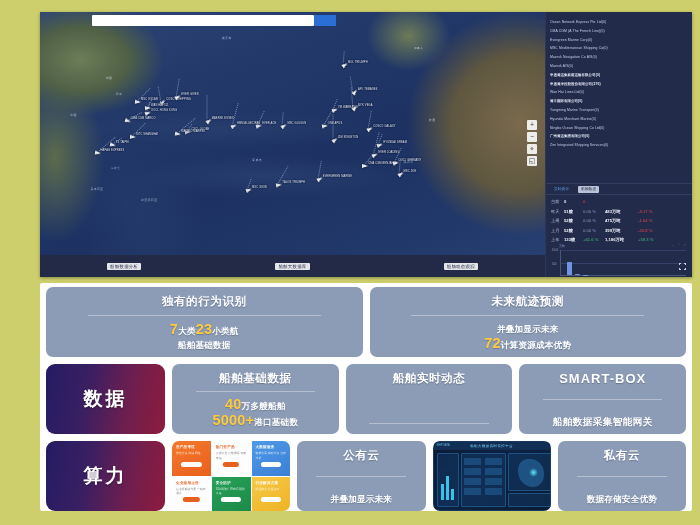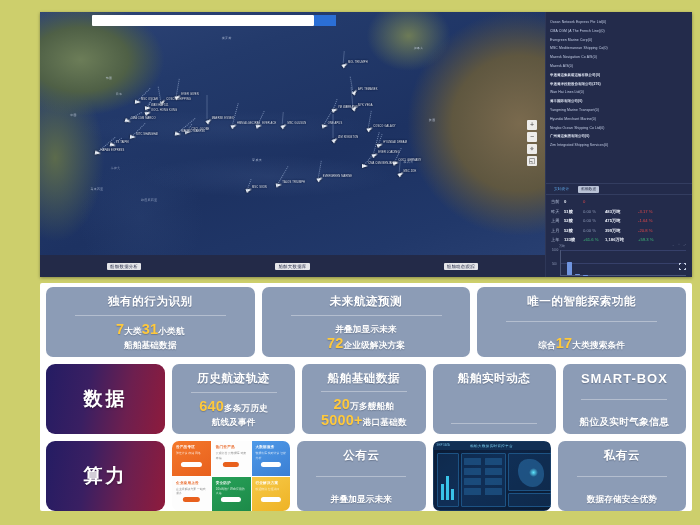--- a/index.html
+++ b/index.html
@@ -541,67 +541,52 @@
     </div>
   </div>
 </div>
 
 <div class="board" id="board">
     <div class="board-row">
       <div class="card">
         <div class="c-title">独有的行为识别</div>
         <div class="c-rule"></div>
         <div class="c-body">
-          <div><span class="hl">7</span><span>大类</span><span class="hl">31</span><span>小类航</span></div>
+          <div><span class="hl">7</span><span>大类</span><span class="hl">23</span><span>小类航</span></div>
           <div><span>船舶基础数据</span></div>
         </div>
       </div>
       <div class="card">
         <div class="c-title">未来航迹预测</div>
         <div class="c-rule"></div>
         <div class="c-body">
           <div><span>并叠加显示未来</span></div>
-          <div><span class="hl">72</span><span>企业级解决方案</span></div>
-        </div>
-      </div>
-      <div class="card">
-        <div class="c-title">唯一的智能探索功能</div>
-        <div class="c-rule"></div>
-        <div class="c-body">
-          <div><span>综合</span><span class="hl">17</span><span>大类搜索条件</span></div>
+          <div><span class="hl">72</span><span>计算资源成本优势</span></div>
         </div>
       </div>
     </div>
     <div class="board-row">
       <div class="cat-chip">数据</div>
       <div class="card">
-        <div class="c-title">历史航迹轨迹</div>
-        <div class="c-rule"></div>
-        <div class="c-body">
-          <div><span class="hl">640</span><span>多条万历史</span></div>
-          <div><span>航线及事件</span></div>
-        </div>
-      </div>
-      <div class="card">
         <div class="c-title">船舶基础数据</div>
         <div class="c-rule"></div>
         <div class="c-body">
-          <div><span class="hl">20</span><span>万</span><span>多艘船舶</span></div>
+          <div><span class="hl">40</span><span>万</span><span>多艘船舶</span></div>
           <div><span class="hl">5000+</span><span>港口基础数</span></div>
         </div>
       </div>
       <div class="card">
         <div class="c-title">船舶实时动态</div>
         <div class="c-rule"></div>
       </div>
       <div class="card">
         <div class="c-title latin">SMART-BOX</div>
         <div class="c-rule"></div>
         <div class="c-body latin">
-          <div><span>船位及实时气象信息</span></div>
+          <div><span>船舶数据采集智能网关</span></div>
         </div>
       </div>
     </div>
     <div class="board-row">
       <div class="cat-chip">算力</div>
       <div class="card-img">
         <div class="mosaic">
           <div class="tile orange">
             <div class="t-head">云产品专区</div>
             <div class="t-sub">弹性计算 存储 网络</div>

